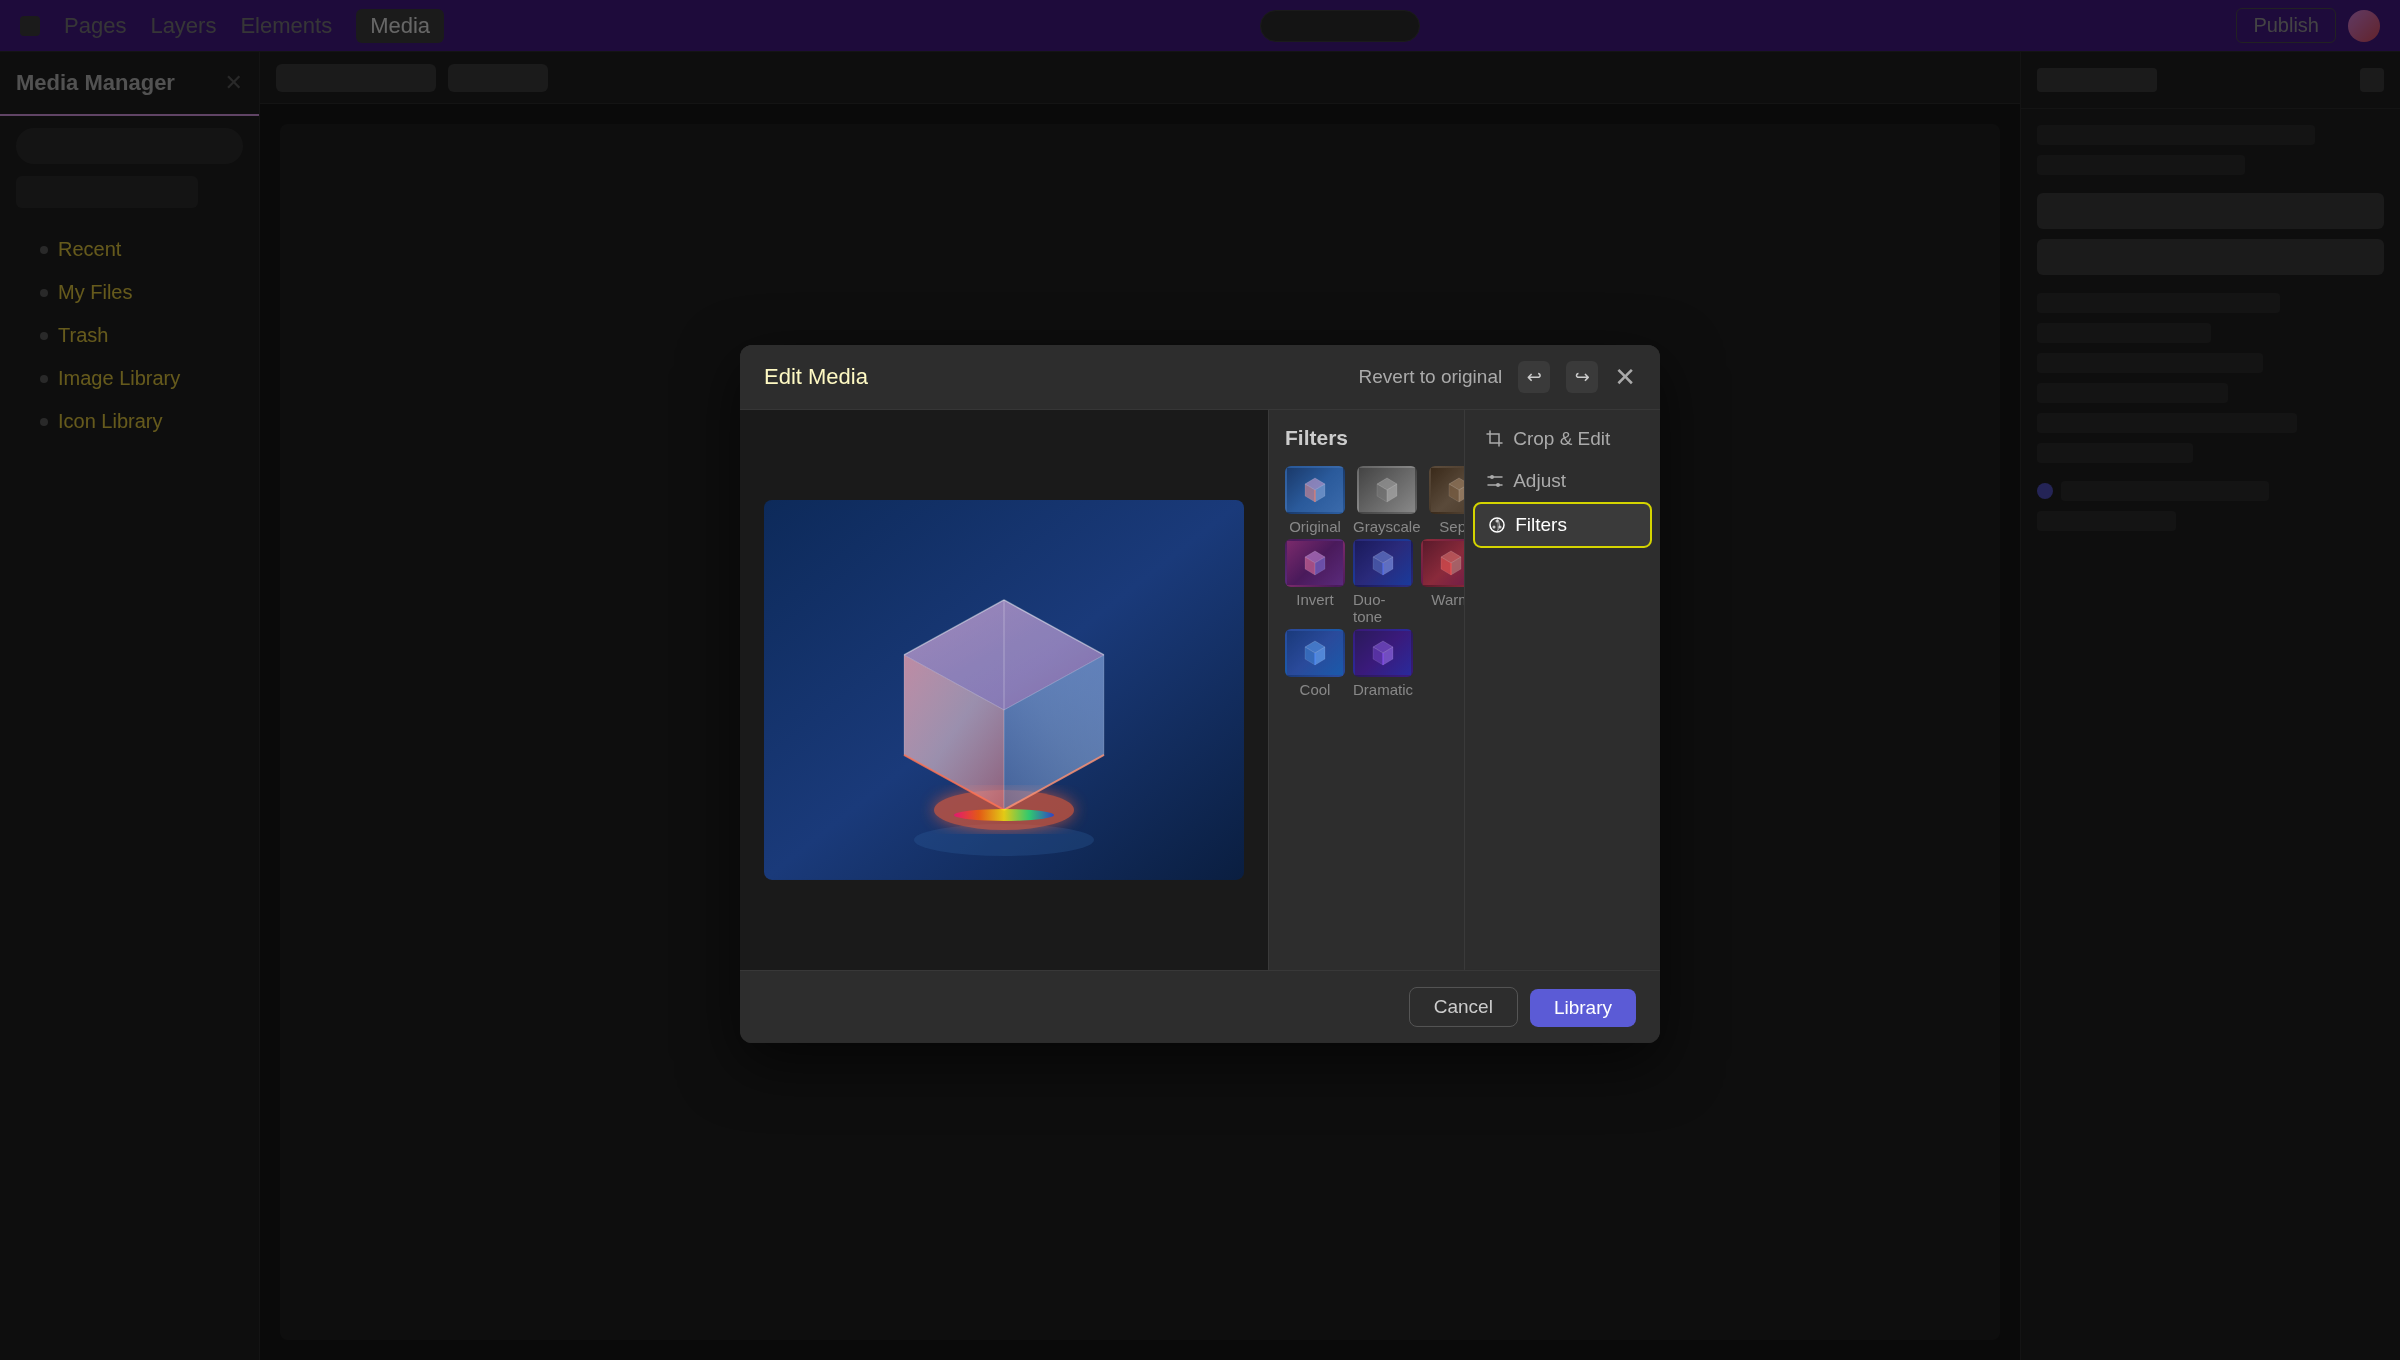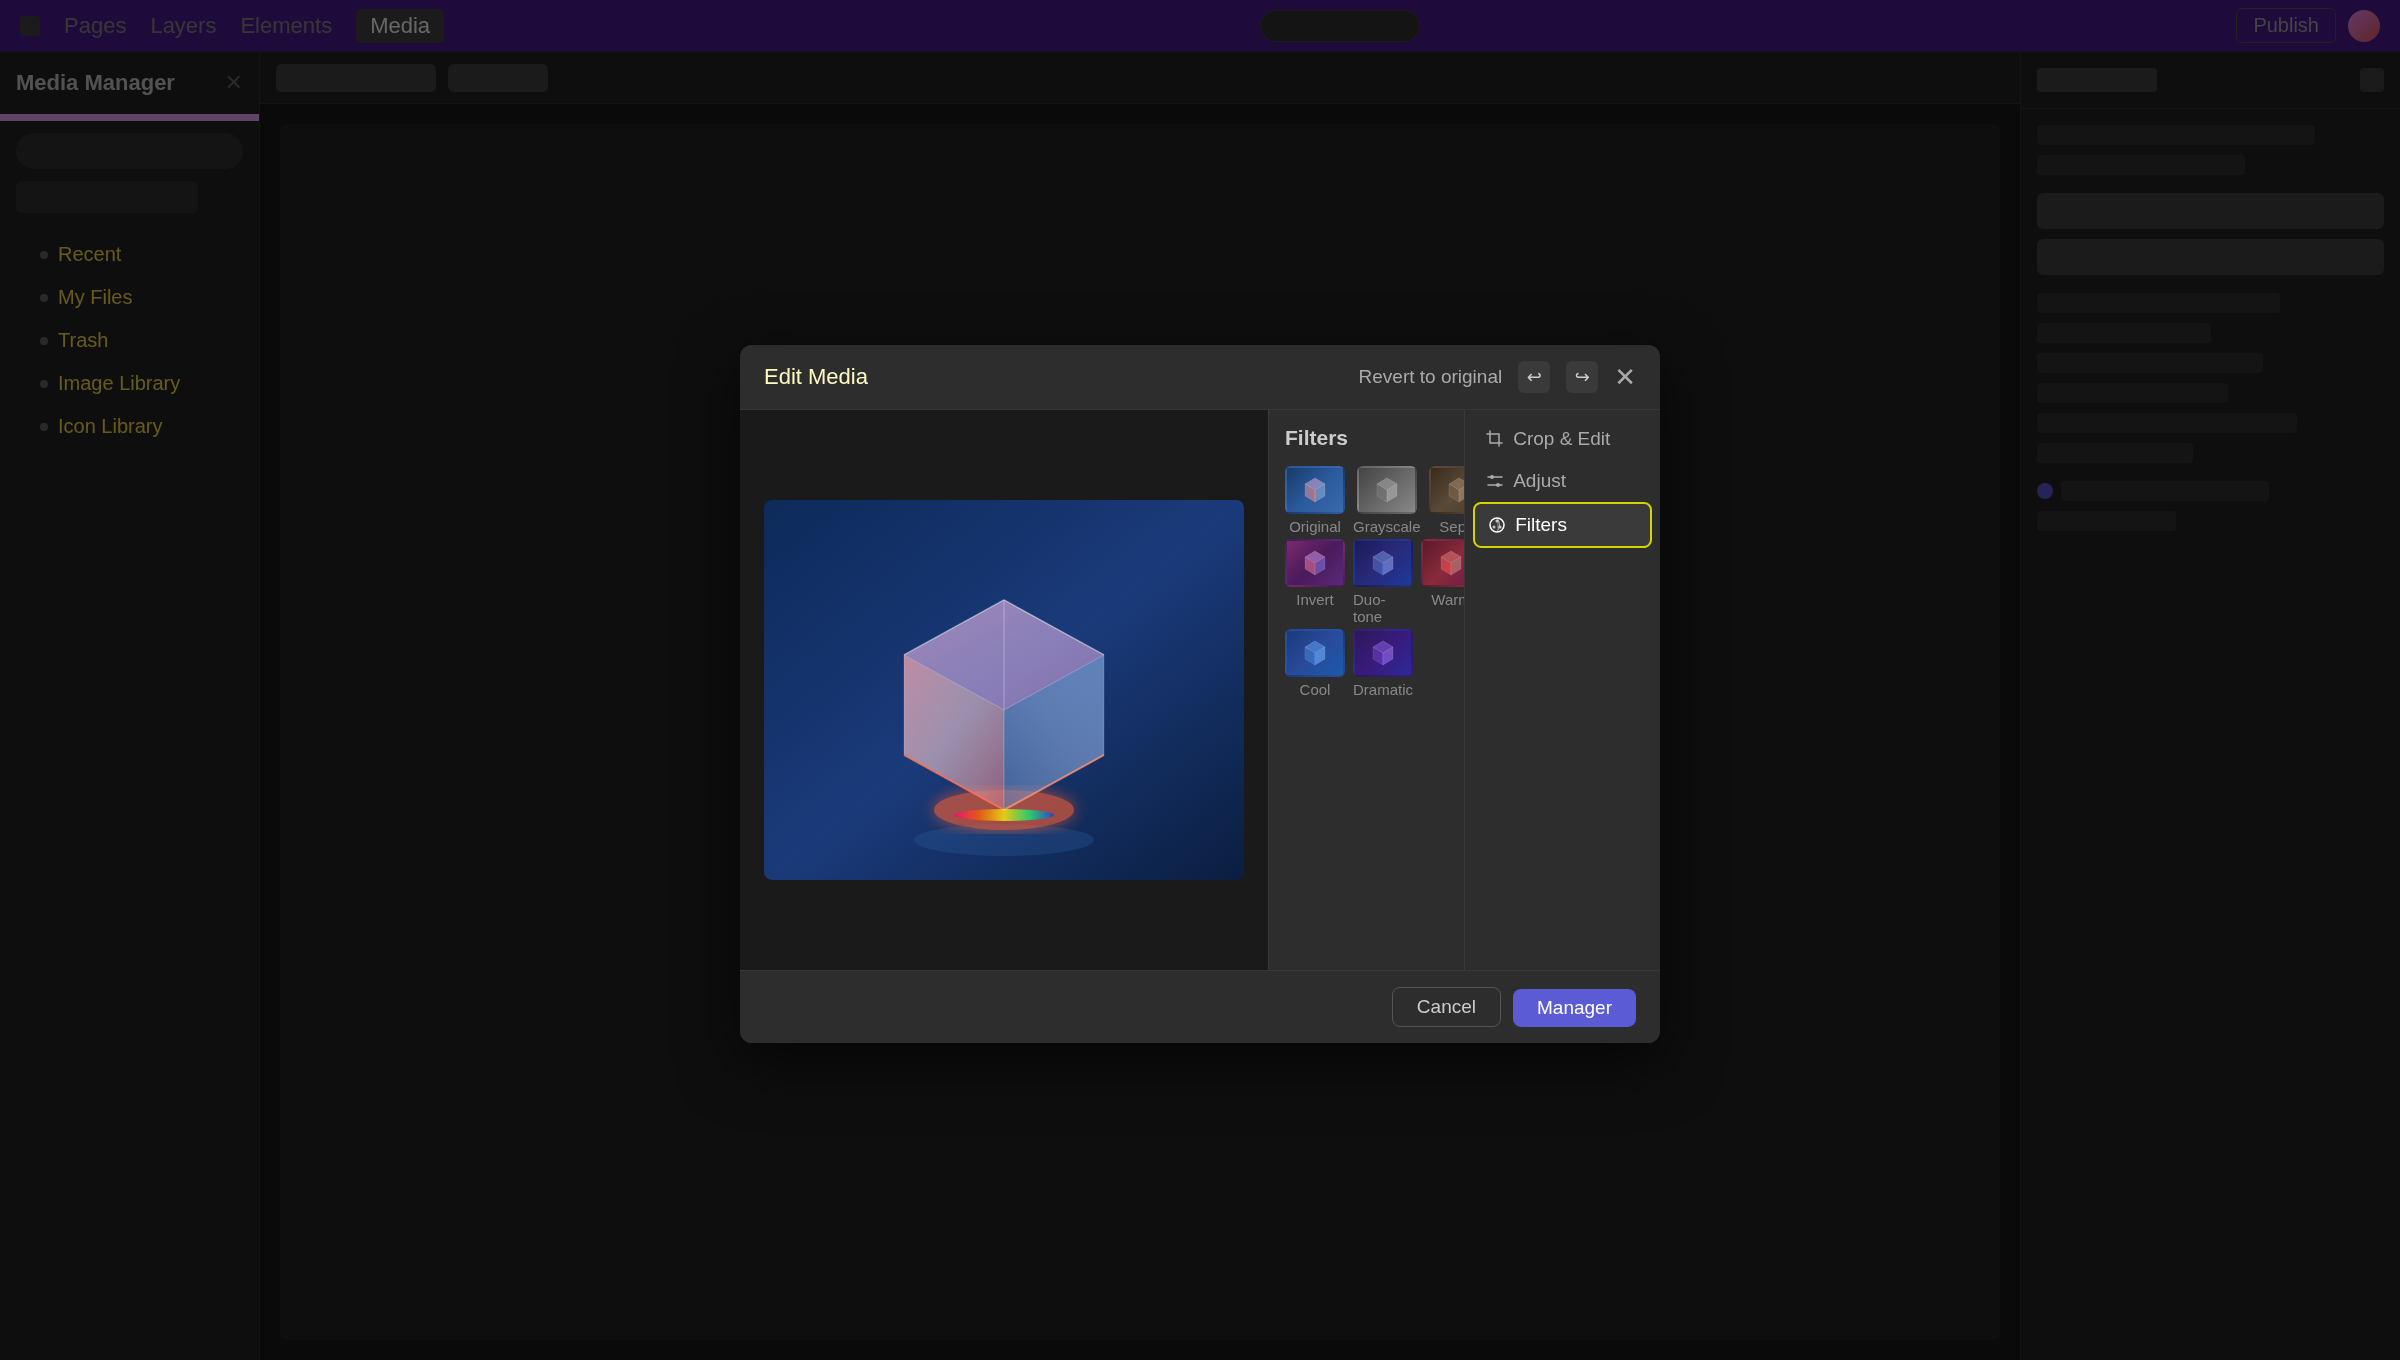--- a/index.html
+++ b/index.html
@@ -102,21 +102,21 @@
       width: 260px;
       bottom: 0;
       background: #232323;
       border-right: 1px solid #333;
     }
     .mm-header {
       display: flex;
       align-items: center;
       justify-content: space-between;
       padding: 18px 16px;
-      border-bottom: 7px solid #f0abfc;
+      border-bottom: 2px solid #f0abfc;
     }
     .mm-title { color: #ccc; font-size: 22px; font-weight: 600; }
     .mm-close { color: #666; font-size: 22px; cursor: pointer; }
 
     
     .center-panel {
       position: absolute;
       top: 52px; left: 260px;
       right: 380px;
       bottom: 0;
@@ -696,16 +696,16 @@
             <circle cx="12" cy="11" r="1.5" fill="#fff" opacity="0.7"></circle>
           </svg>
         </div>
         <span>Filters</span>
       </div>
     </div>
   </div>
 
   <div class="modal-footer">
     <button class="btn-cancel">Cancel</button>
-    <button class="btn-update">Manager</button>
+    <button class="btn-update">Library</button>
   </div>
 
 </div>
 
 </body></html>

